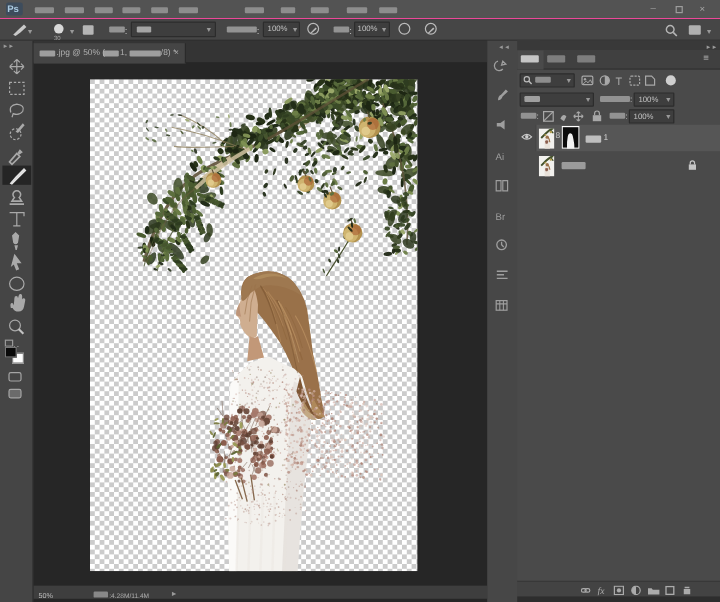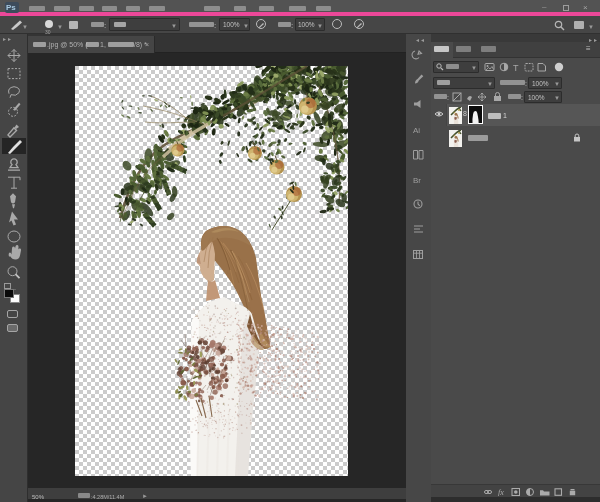--- a/index.html
+++ b/index.html
@@ -1,21 +1,21 @@
 <!DOCTYPE html>
 <html><head><meta charset="utf-8"><style>
 *{margin:0;padding:0;box-sizing:border-box}
 html,body{width:600px;height:502px;overflow:hidden;background:#262626;font-family:"Liberation Sans",sans-serif}
 #w{position:relative;width:600px;height:502px}
 #w div,#w i,#w svg,#w span{position:absolute}
 i{display:block}
 .t{color:#c9c9c9;font-size:8px;line-height:8px;white-space:nowrap}
 </style></head><body>
 <div id="w">
-    <div style="left:0;top:0;width:600px;height:16px;background:#535353;border-bottom:4px solid #ec4899">
+    <div style="left:0;top:0;width:600px;height:16px;background:#535353;border-bottom:1px solid #ec4899">
       <span style="left:5px;top:2px;width:14px;height:11px;background:#3d4c5c;border-radius:2px"></span>
       <span class="t" style="left:6px;top:4px;font-size:8px;color:#a9c9e0;font-weight:bold">Ps</span>
       <i style="left:29px;top:6px;width:16px;height:5px;background:#bdbdbd;opacity:0.55;border-radius:1px"></i>
       <i style="left:54px;top:6px;width:16px;height:5px;background:#bdbdbd;opacity:0.55;border-radius:1px"></i>
       <i style="left:79px;top:6px;width:15px;height:5px;background:#bdbdbd;opacity:0.55;border-radius:1px"></i>
       <i style="left:102px;top:6px;width:15px;height:5px;background:#bdbdbd;opacity:0.55;border-radius:1px"></i>
       <i style="left:126px;top:6px;width:14px;height:5px;background:#bdbdbd;opacity:0.55;border-radius:1px"></i>
       <i style="left:149px;top:6px;width:16px;height:5px;background:#bdbdbd;opacity:0.55;border-radius:1px"></i>
       <i style="left:204px;top:6px;width:16px;height:5px;background:#bdbdbd;opacity:0.55;border-radius:1px"></i>
       <i style="left:234px;top:6px;width:12px;height:5px;background:#bdbdbd;opacity:0.55;border-radius:1px"></i>

